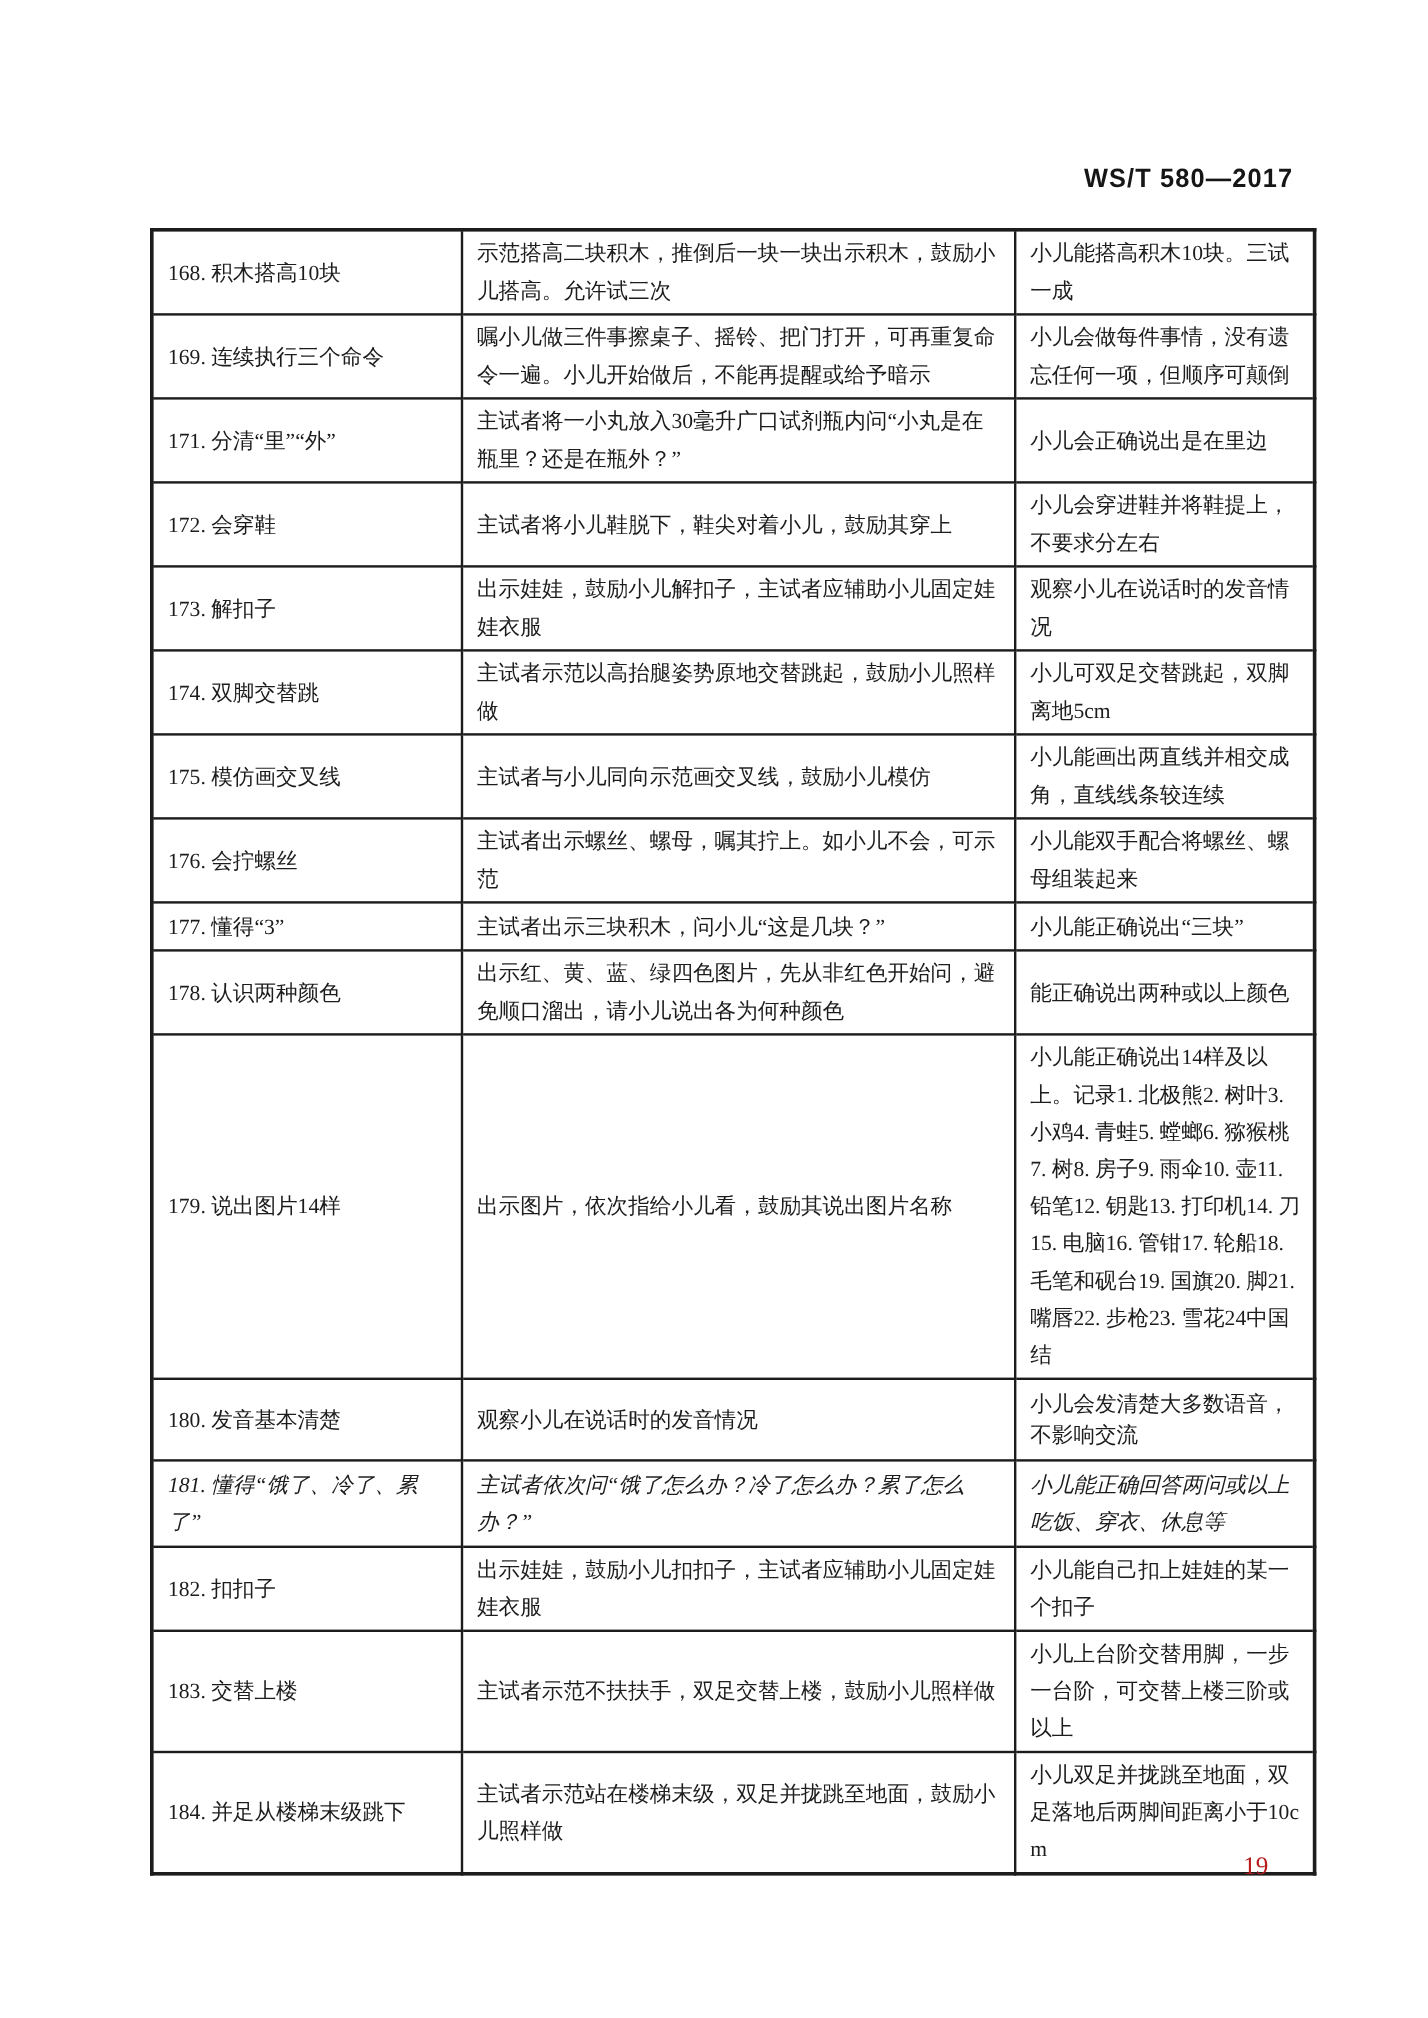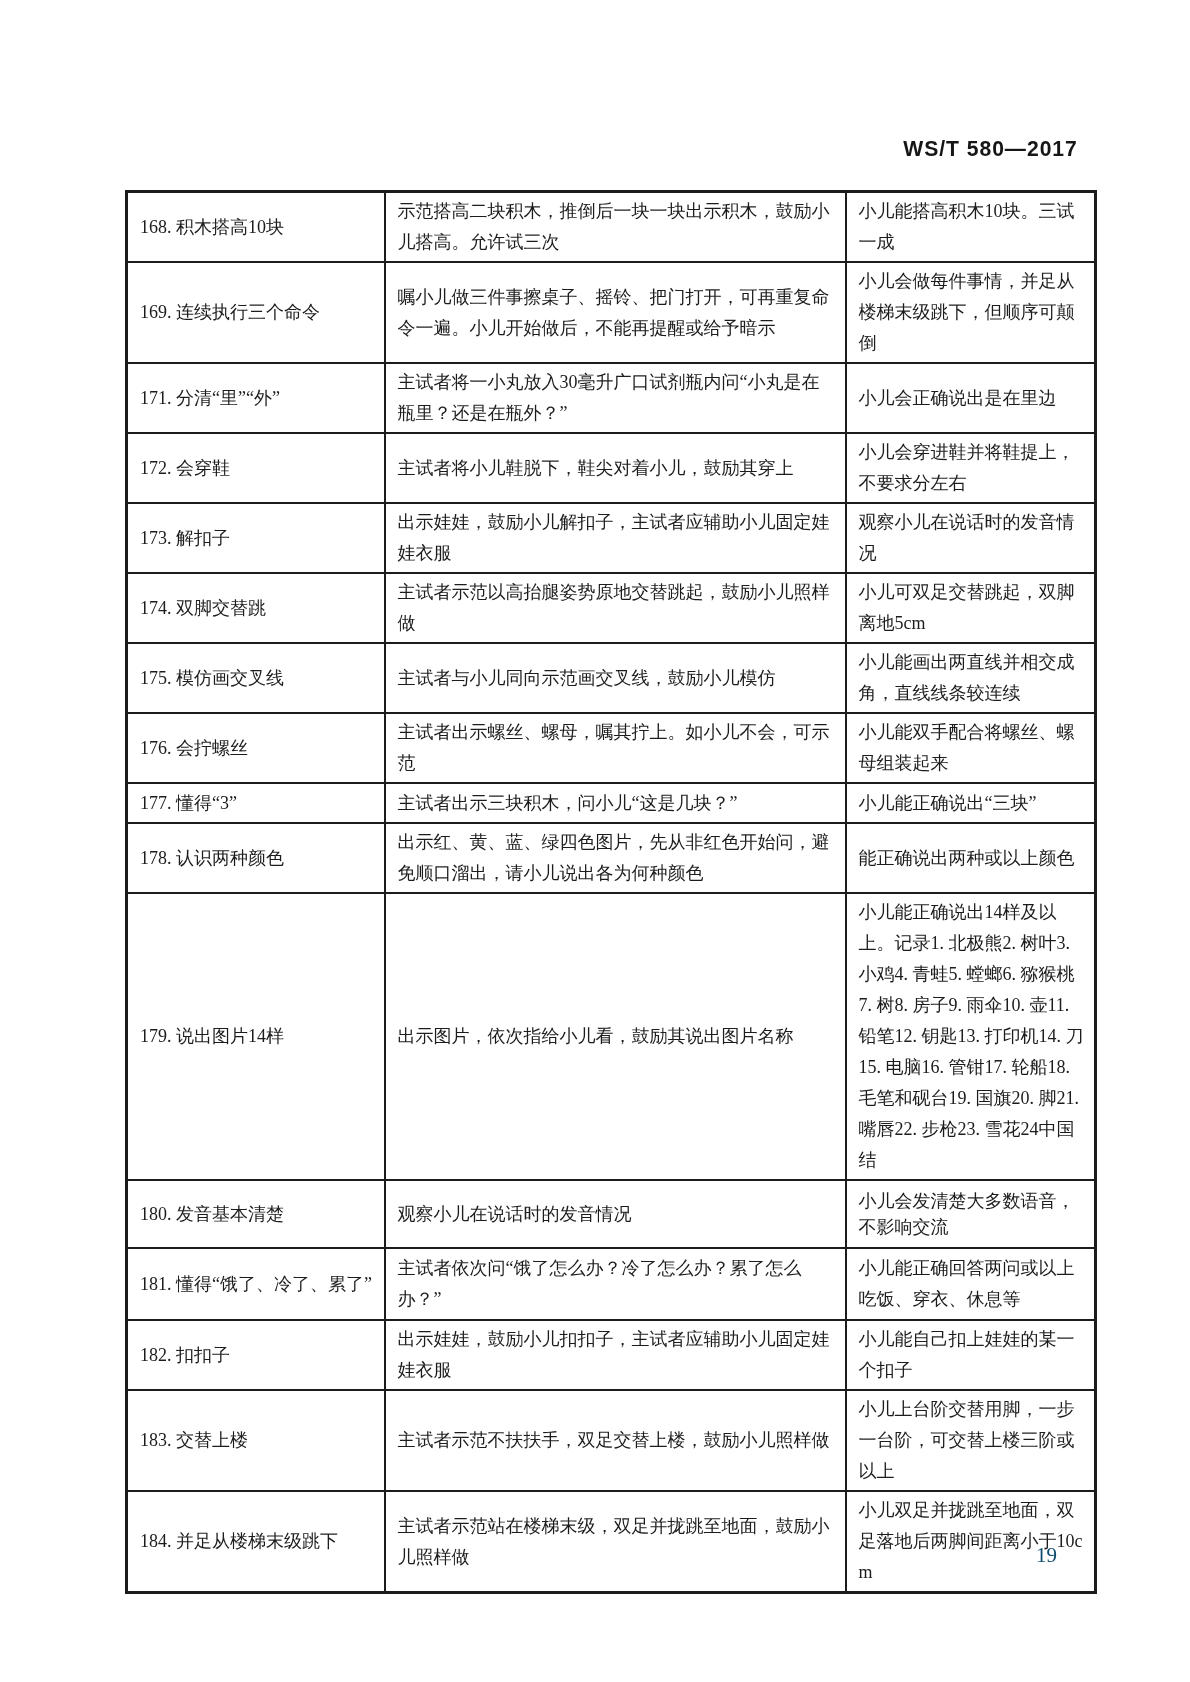--- a/index.html
+++ b/index.html
@@ -48,21 +48,21 @@
   td.col-item    { padding-left: 11px; padding-right: 6px; }
   td.col-method  { padding-left: 13px; padding-right: 10px; }
   td.col-criteria{ padding-left: 10px; padding-right: 5px; }
   
   tr:nth-child(12) td { line-height: 26.5px; }
   .page-number {
     position: absolute;
     top: 1543px;
     right: 133px;
     font-size: 21px;
-    color: #0c4a6e;
+    color: #b91c1c;
   }
 </style>
 </head>
 <body>
 
 <div class="doc-header">WS/T 580—2017</div>
 
 <table class="assessment-table">
   <colgroup>
     <col style="width:258px">
@@ -71,21 +71,21 @@
   </colgroup>
   <tbody id="table-body">
       <tr style="height: 67px;">
     <td class="col-item">168. 积木搭高10块</td>
     <td class="col-method">示范搭高二块积木，推倒后一块一块出示积木，鼓励小儿搭高。允许试三次</td>
     <td class="col-criteria">小儿能搭高积木10块。三试一成</td>
   </tr>
       <tr style="height: 70px;">
     <td class="col-item">169. 连续执行三个命令</td>
     <td class="col-method">嘱小儿做三件事擦桌子、摇铃、把门打开，可再重复命令一遍。小儿开始做后，不能再提醒或给予暗示</td>
-    <td class="col-criteria">小儿会做每件事情，并足从楼梯末级跳下，但顺序可颠倒</td>
+    <td class="col-criteria">小儿会做每件事情，没有遗忘任何一项，但顺序可颠倒</td>
   </tr>
       <tr style="height: 67px;">
     <td class="col-item">171. 分清“里”“外”</td>
     <td class="col-method">主试者将一小丸放入30毫升广口试剂瓶内问“小丸是在瓶里？还是在瓶外？”</td>
     <td class="col-criteria">小儿会正确说出是在里边</td>
   </tr>
       <tr style="height: 67px; margin-left: 48px;">
     <td class="col-item">172. 会穿鞋</td>
     <td class="col-method">主试者将小儿鞋脱下，鞋尖对着小儿，鼓励其穿上</td>
     <td class="col-criteria">小儿会穿进鞋并将鞋提上，不要求分左右</td>
@@ -123,21 +123,21 @@
       <tr style="height: 216px;">
     <td class="col-item">179. 说出图片14样</td>
     <td class="col-method">出示图片，依次指给小儿看，鼓励其说出图片名称</td>
     <td class="col-criteria">小儿能正确说出14样及以上。记录1. 北极熊2. 树叶3. 小鸡4. 青蛙5. 螳螂6. 猕猴桃7. 树8. 房子9. 雨伞10. 壶11. 铅笔12. 钥匙13. 打印机14. 刀15. 电脑16. 管钳17. 轮船18. 毛笔和砚台19. 国旗20. 脚21. 嘴唇22. 步枪23. 雪花24中国结</td>
   </tr>
       <tr style="height: 68px;">
     <td class="col-item">180. 发音基本清楚</td>
     <td class="col-method">观察小儿在说话时的发音情况</td>
     <td class="col-criteria">小儿会发清楚大多数语音，不影响交流</td>
   </tr>
-      <tr style="height: 72px;">
+      <tr style="height: 72px; font-style: italic;">
     <td class="col-item">181. 懂得“饿了、冷了、累了”</td>
     <td class="col-method">主试者依次问“饿了怎么办？冷了怎么办？累了怎么办？”</td>
     <td class="col-criteria">小儿能正确回答两问或以上吃饭、穿衣、休息等</td>
   </tr>
       <tr style="height: 70px;">
     <td class="col-item">182. 扣扣子</td>
     <td class="col-method">出示娃娃，鼓励小儿扣扣子，主试者应辅助小儿固定娃娃衣服</td>
     <td class="col-criteria">小儿能自己扣上娃娃的某一个扣子</td>
   </tr>
       <tr style="height: 71px;">

